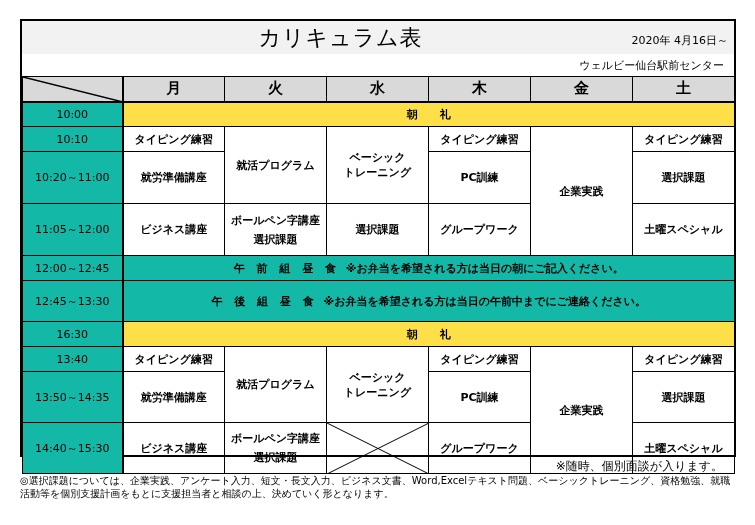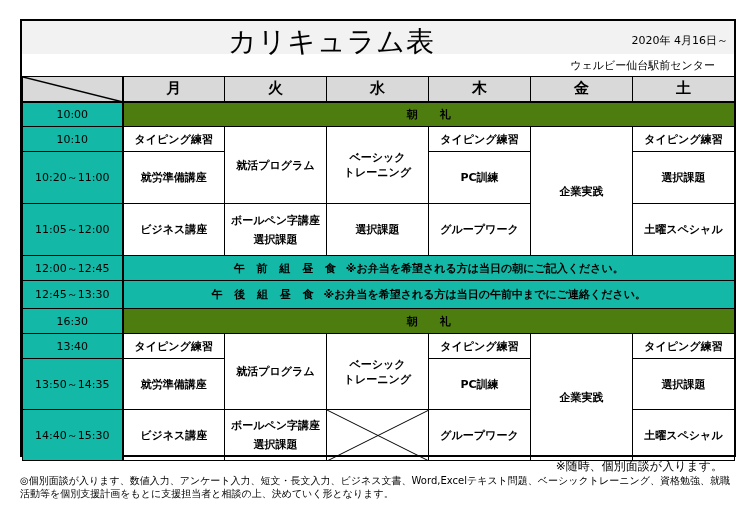--- a/index.html
+++ b/index.html
@@ -1,28 +1,28 @@
 <!DOCTYPE html>
 <html><head>
 <meta charset="utf-8">
 <style>
   * { box-sizing: border-box; margin: 0; padding: 0; }
   body { width: 755px; height: 525px; background: #fff; font-family: "DejaVu Sans", "Liberation Sans", sans-serif; color: #000; position: relative; overflow: hidden; }
   .frame { position: absolute; left: 20px; top: 19px; width: 716px; height: 438px; border: 2px solid #000; }
   .title-band { position: absolute; left: 0; top: 0; width: 712px; height: 33px; background: #f2f2f2; }
-  .title { position: absolute; left: 0; width: 619px; top: 2px; text-align: center; font-size: 28px; font-weight: normal; letter-spacing: 1px; }
+  .title { position: absolute; left: 9px; width: 619px; top: 2px; text-align: center; font-size: 22px; font-weight: normal; letter-spacing: 1px; }
   .date { position: absolute; right: 6px; top: 12px; font-size: 11px; }
-  .center-name { position: absolute; right: 19px; top: 37px; font-size: 11px; }
+  .center-name { position: absolute; right: 10px; top: 37px; font-size: 11px; }
   table { position: absolute; left: 0; top: 55px; border-collapse: collapse; table-layout: fixed; width: 712px; }
   td, th { border: 1px solid #000; text-align: center; vertical-align: middle; font-size: 11px; font-weight: bold; }
   th { background: #d9d9d9; font-size: 15px; height: 25px; border-bottom: 2px solid #000; }
   .time { background: #14b8a6; font-weight: normal; font-size: 11px; border-right: 2px solid #000; }
   .corner { position: relative; background: #d9d9d9; border-right: 2px solid #000; }
   .corner svg { position: absolute; left: 0; top: 0; }
-  .wide { background: #4d7c0f; }
+  .wide { background: #fde047; }
   .lunch { background: #14b8a6; font-size: 11px; }
   .cross { position: relative; padding: 0; }
   .cross svg { position: absolute; left: 0; top: 0; }
   .note-right { position: absolute; right: 32px; top: 458px; font-size: 12px; }
   .notes { position: absolute; left: 20px; top: 475px; font-size: 10px; line-height: 12.5px; width: 720px; }
   .notes b { font-weight: bold; font-style: italic; }
 </style>
 </head>
 <body>
 
@@ -95,21 +95,21 @@
     </tr>
 
     <tr style="height:25px">
       <td class="time">12:00～12:45</td>
       <td colspan="6" class="lunch">
         <span style="word-spacing:8px">午 前 組 昼 食</span>
         <span style="margin-left:6px">※お弁当を希望される方は当日の朝にご記入ください。</span>
       </td>
     </tr>
 
-    <tr style="height:28px">
+    <tr style="height:41px">
       <td class="time">12:45～13:30</td>
       <td colspan="6" class="lunch">
         <span style="word-spacing:8px">午 後 組 昼 食</span>
         <span style="margin-left:6px">※お弁当を希望される方は当日の午前中までにご連絡ください。</span>
       </td>
     </tr>
 
     <tr style="height:25px">
       <td class="time">16:30</td>
       <td colspan="6" class="wide">朝　　礼</td>
@@ -150,15 +150,15 @@
       </td>
       <td>グループワーク</td>
       <td>土曜スペシャル</td>
     </tr>
   </tbody>
     </table>
 </div>
 
 <div class="note-right">※随時、個別面談が入ります。</div>
 <div class="notes">
-  <div>◎個別面談が入ります、数値入力、アンケート入力、短文・長文入力、ビジネス文書、Word,Excelテキスト問題、ベーシックトレーニング、資格勉強、就職</div>
+  <div>◎選択課題については、企業実践、アンケート入力、短文・長文入力、ビジネス文書、Word,Excelテキスト問題、ベーシックトレーニング、資格勉強、就職</div>
   <div>活動等を個別支援計画をもとに支援担当者と相談の上、決めていく形となります。</div>
 </div>
 
 </body></html>

